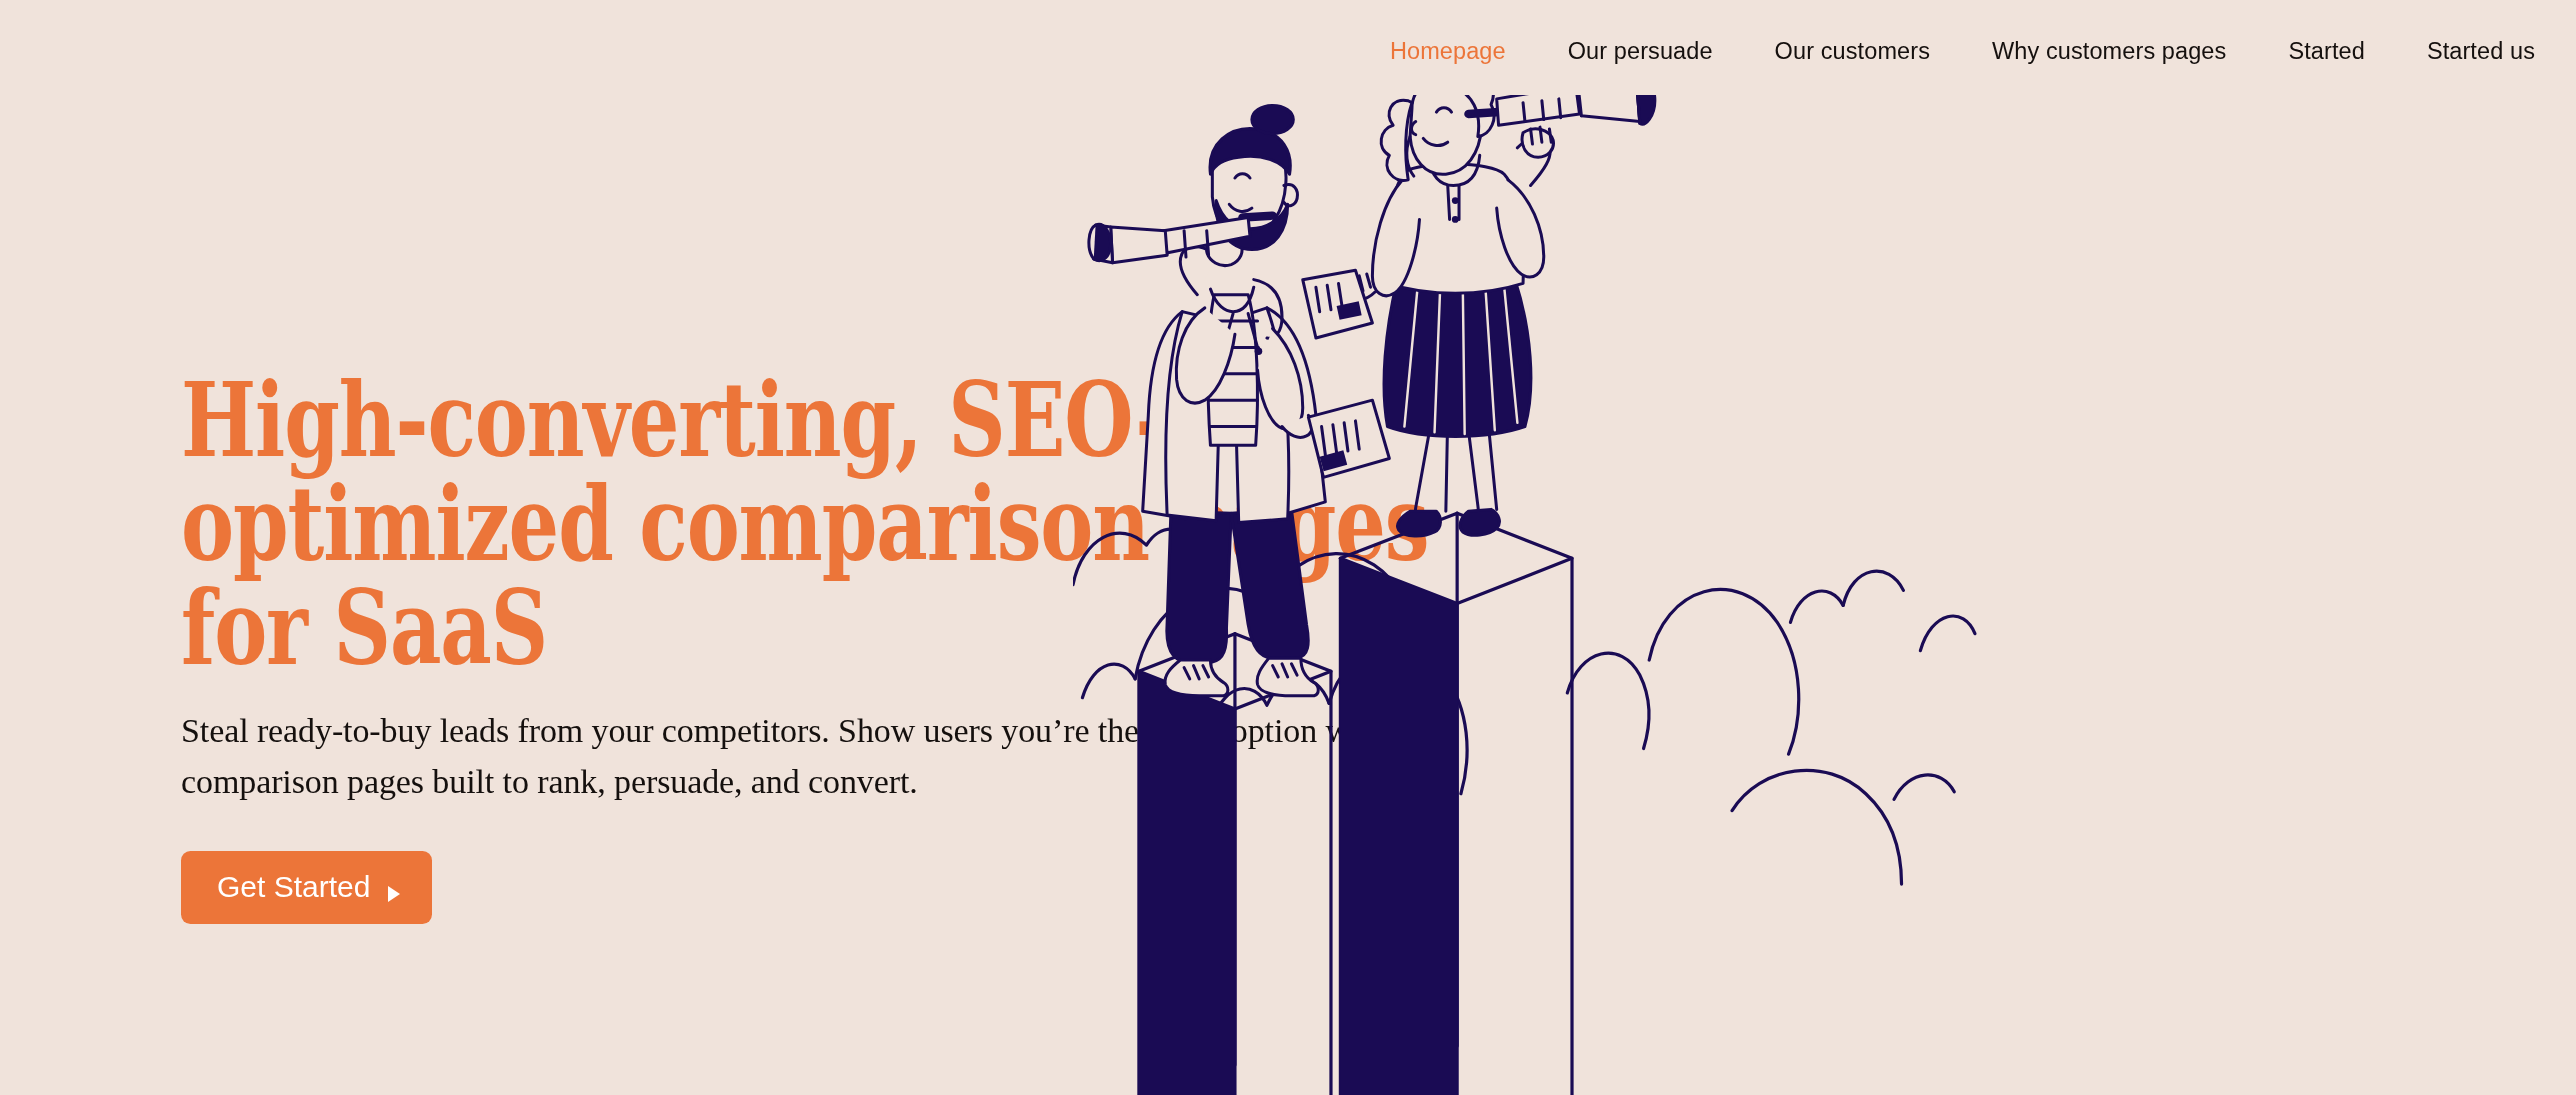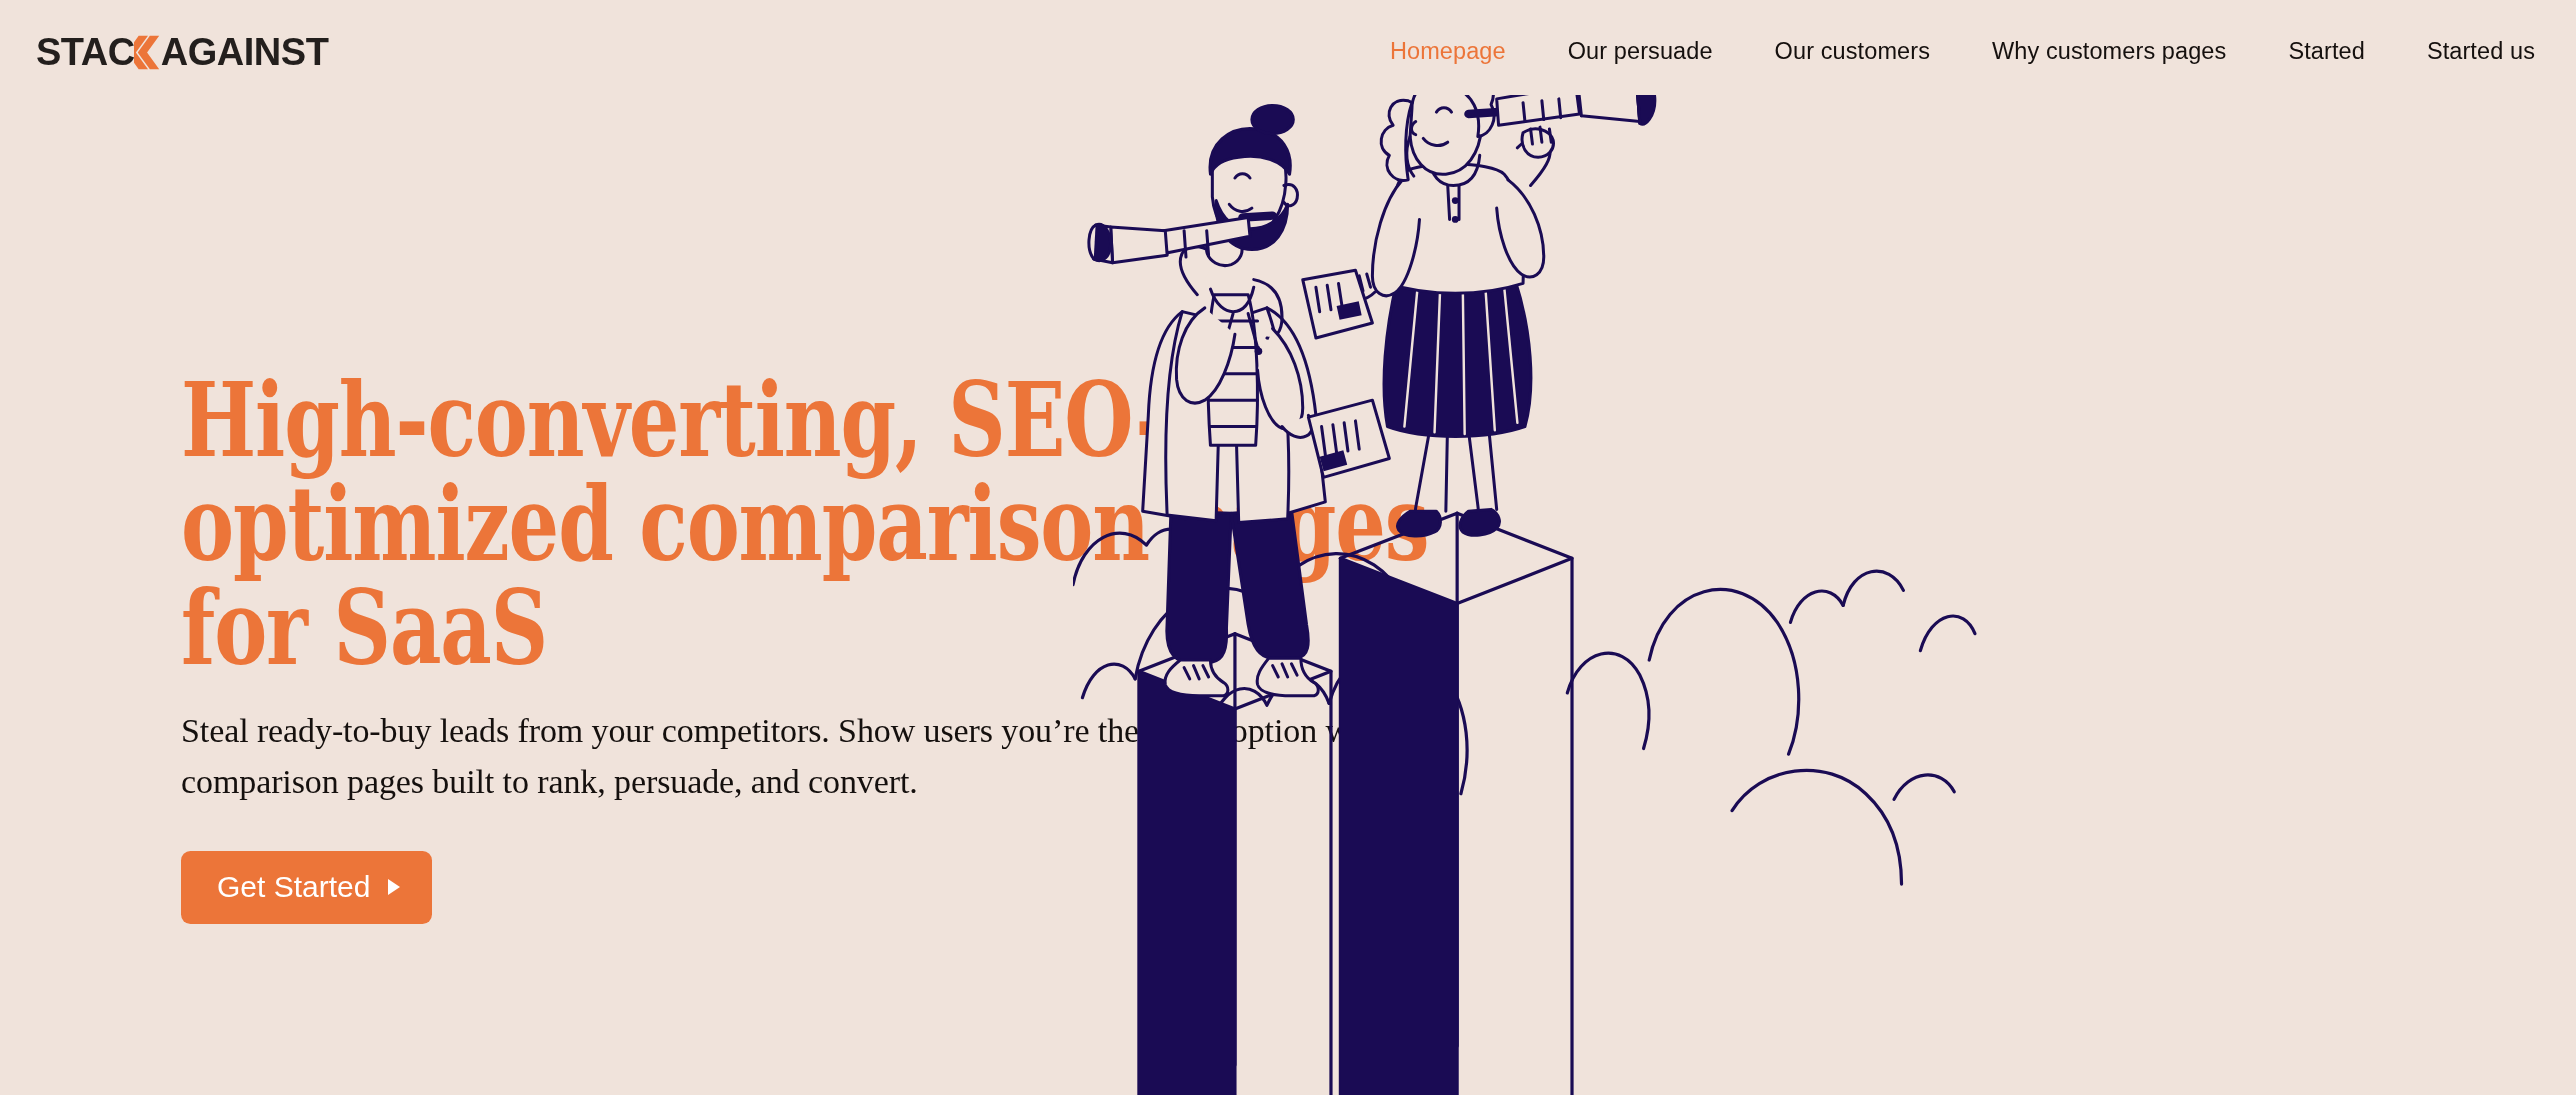--- a/index.html
+++ b/index.html
@@ -102,21 +102,21 @@
     font-size: 34px;
     line-height: 1.52;
     color: #15100E;
     margin: 24.5px 0 0 0;
     width: 1233px;
     letter-spacing: -0.1px;
   }
   .cta-button {
     margin-top: 43px;
     display: inline-flex;
-    align-items: center;
+    align-items: flex-end;
     gap: 16px;
     background: #EC7539;
     color: #FFFFFF;
     border: none;
     border-radius: 9.4px;
     padding: 21px 32px 21.7px 36px;
     font-family: "Liberation Sans", sans-serif;
     font-size: 30px;
     line-height: 1;
     cursor: pointer;
@@ -139,30 +139,20 @@
     height: 1002px;
     pointer-events: none;
   }
   .hero-art svg { display: block; width: 100%; height: 100%; }
 </style>
 </head>
 <body>
 
 <header class="site-header">
 
-  <div class="logo">
-    <span class="logo-text">STAC</span>
-    <span class="logo-chevron">
-      <svg viewBox="0 0 30 44" xmlns="http://www.w3.org/2000/svg" aria-hidden="true">
-        <path d="M17 4 L4 22 L17 40 L27 40 L14 22 L27 4 Z" fill="#EC7539"></path>
-        <path d="M5 4 L-8 22 L5 40 L15 40 L2 22 L15 4 Z" fill="#EC7539"></path>
-      </svg>
-    </span>
-    <span class="logo-text">AGAINST</span>
-  </div>
 
   <nav class="main-nav">
     <a class="nav-item active" href="#">Homepage</a>
     <a class="nav-item" href="#">Our persuade</a>
     <a class="nav-item" href="#">Our customers</a>
     <a class="nav-item" href="#">Why customers pages</a>
     <a class="nav-item" href="#">Started</a>
     <a class="nav-item" href="#">Started us</a>
   </nav>
 

